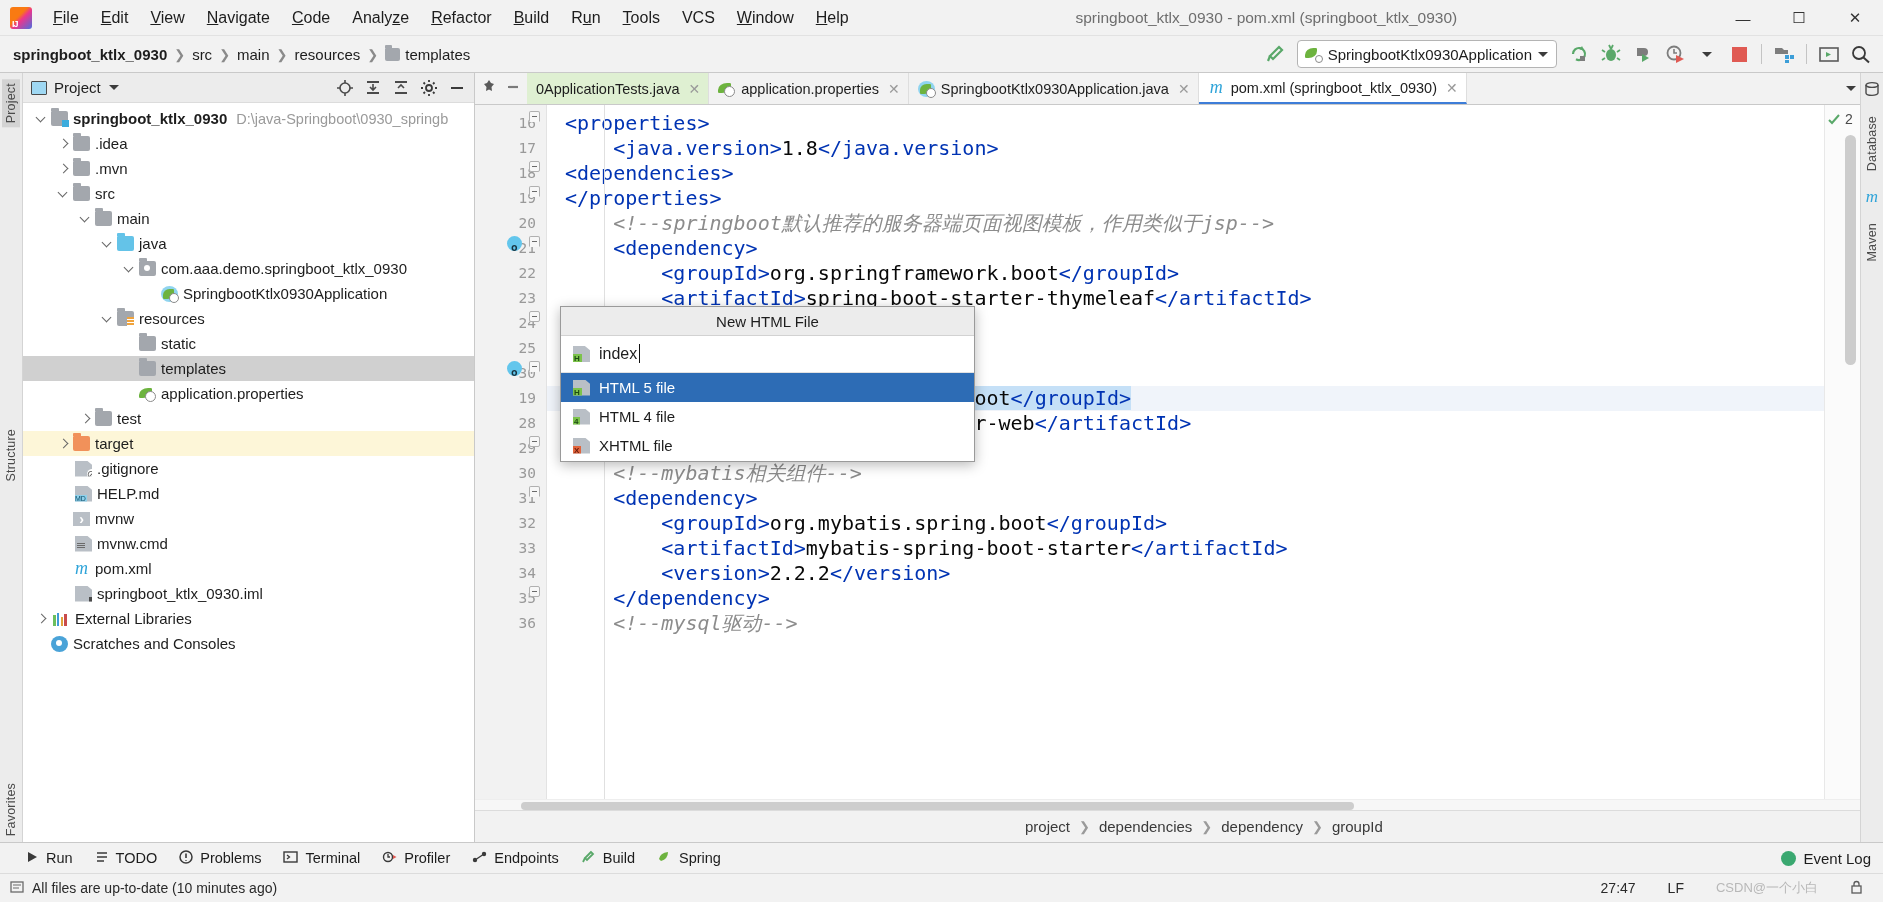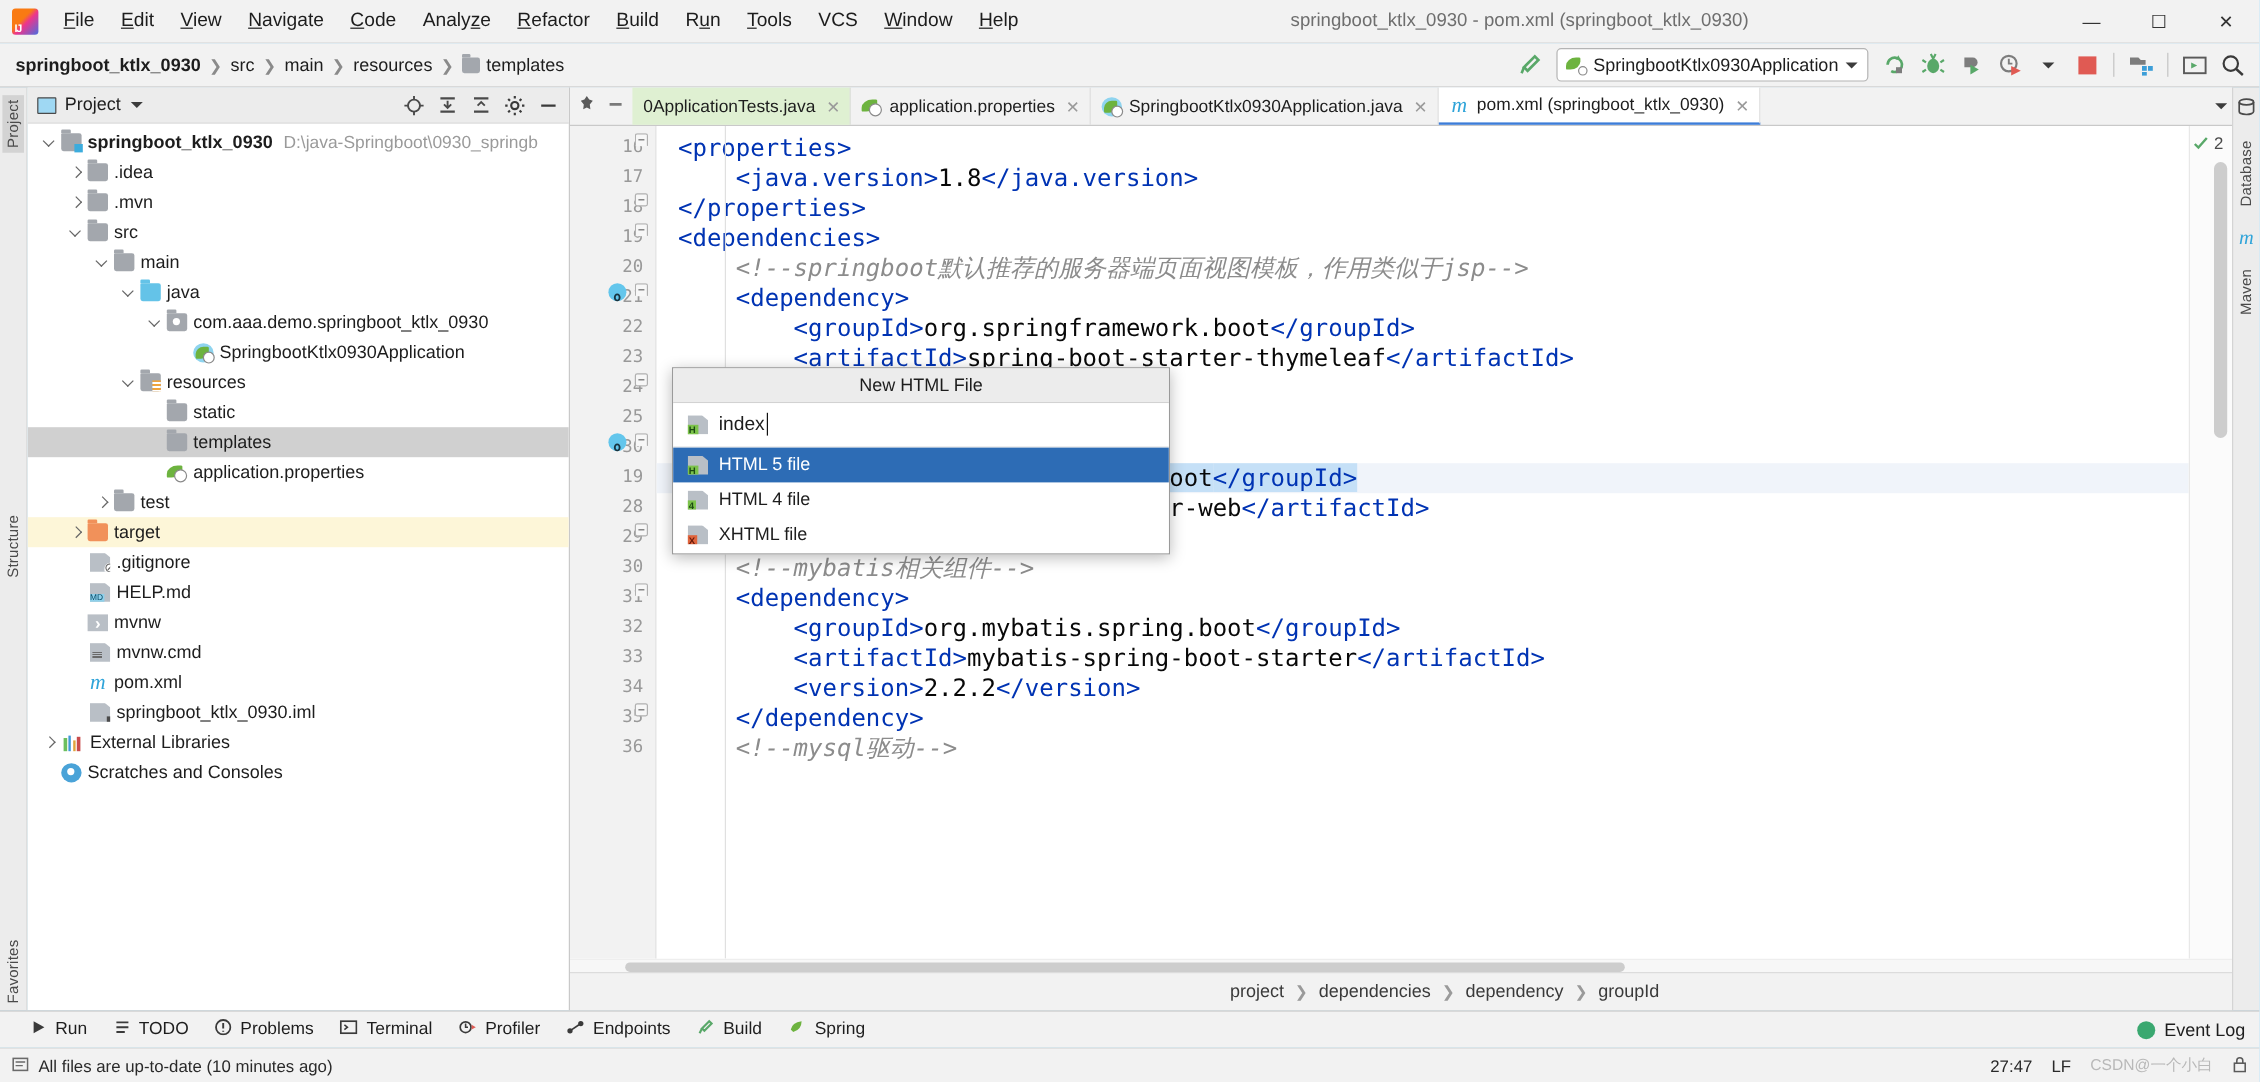--- a/index.html
+++ b/index.html
@@ -2,21 +2,21 @@
 <html><head>
 <meta charset="utf-8">
 <style>
   * { box-sizing: border-box; margin: 0; padding: 0; }
   html, body {
     width: 1883px; height: 902px;
     font-family: "Liberation Sans", sans-serif;
     font-size: 15px; color: #1d1d1d;
     background: #f2f2f2; overflow: hidden;
   }
-  .app { width: 1883px; height: 902px; display: flex; flex-direction: column; background:#7dd3fc; }
+  .app { width: 1883px; height: 902px; display: flex; flex-direction: column; background:#a3a3a3; }
 
   
   .menubar {
     height: 36px; display: flex; align-items: center;
     background: #f2f2f2; border-bottom: 1px solid #e2e2e2;
     padding-left: 6px; position: relative; flex: 0 0 36px;
   }
   .ij-logo {
     width: 22px; height: 22px; margin: 0 10px 0 4px; position: relative;
     background: linear-gradient(135deg,#f97a12 0%,#f97a12 40%,#ed358c 55%,#4a6ee0 100%);
@@ -322,21 +322,21 @@
     border-top: 1px solid #c9c9c9; padding-left: 14px; gap: 3px; flex: 0 0 31px;
   }
   .tw {
     display:flex; align-items:center; gap:7px; padding: 4px 11px; font-size: 14.5px; color:#1d1d1d;
   }
   .tw-right { margin-left:auto; display:flex; align-items:center; padding-right:12px; }
   .statusbar {
     height: 29px; display:flex; align-items:center; background:#f2f2f2;
     border-top:1px solid #dcdcdc; padding-left: 10px; font-size: 14px; color:#2a2a2a; flex:0 0 29px;
   }
-  .sb-right { margin-left:auto; display:flex; align-items:center; gap:16px; padding-right:10px; font-size:14px; color:#2a2a2a; }
+  .sb-right { margin-left:auto; display:flex; align-items:center; gap:32px; padding-right:20px; font-size:14px; color:#2a2a2a; }
   .watermark { color:#b8b8b8; font-size:13px; }
 </style>
 </head>
 <body>
 
 <div class="app">
 
   <div class="menubar">
     <div class="ij-logo"></div>
     <div id="menu-items" style="display:flex;align-items:center;">
@@ -697,22 +697,22 @@
             <div class="gl"><span>32</span></div>
             <div class="gl"><span>33</span></div>
             <div class="gl"><span>34</span></div>
             <div class="gl"><span class="fold close"></span><span>35</span></div>
             <div class="gl"><span>36</span></div>
           </div>
         <div class="code-area" id="code">
           <div class="vline"></div>
         <div class="cl"><span class="tag">&lt;properties&gt;</span></div>
             <div class="cl">    <span class="tag">&lt;java.version&gt;</span><span class="txtv">1.8</span><span class="tag">&lt;/java.version&gt;</span></div>
+            <div class="cl"><span class="tag">&lt;dependencies&gt;</span></div>
             <div class="cl"><span class="tag">&lt;/properties&gt;</span></div>
-            <div class="cl"><span class="tag">&lt;dependencies&gt;</span></div>
             <div class="cl">    <span class="cmt">&lt;!--springboot默认推荐的服务器端页面视图模板，作用类似于jsp--&gt;</span></div>
             <div class="cl">    <span class="tag">&lt;dependency&gt;</span></div>
             <div class="cl">        <span class="tag">&lt;groupId&gt;</span><span class="txtv">org.springframework.boot</span><span class="tag">&lt;/groupId&gt;</span></div>
             <div class="cl">        <span class="tag">&lt;artifactId&gt;</span><span class="txtv">spring-boot-starter-thymeleaf</span><span class="tag">&lt;/artifactId&gt;</span></div>
             <div class="cl">    <span class="tag">&lt;/dependency&gt;</span></div>
             <div class="cl">    <span class="tag"></span></div>
             <div class="cl">    <span class="tag">&lt;dependency&gt;</span></div>
             <div class="cl hl">    <span class="tag">&lt;groupId&gt;</span><span class="txtv">org.springframework.b</span><span class="txtv selbg">oot</span><span class="tag selbg">&lt;/groupId&gt;</span></div>
             <div class="cl">    <span class="tag">&lt;artifactId&gt;</span><span class="txtv">spring-boot-starte</span><span class="txtv">r-web</span><span class="tag">&lt;/artifactId&gt;</span></div>
             <div class="cl">    <span class="tag">&lt;/dependency&gt;</span></div>

